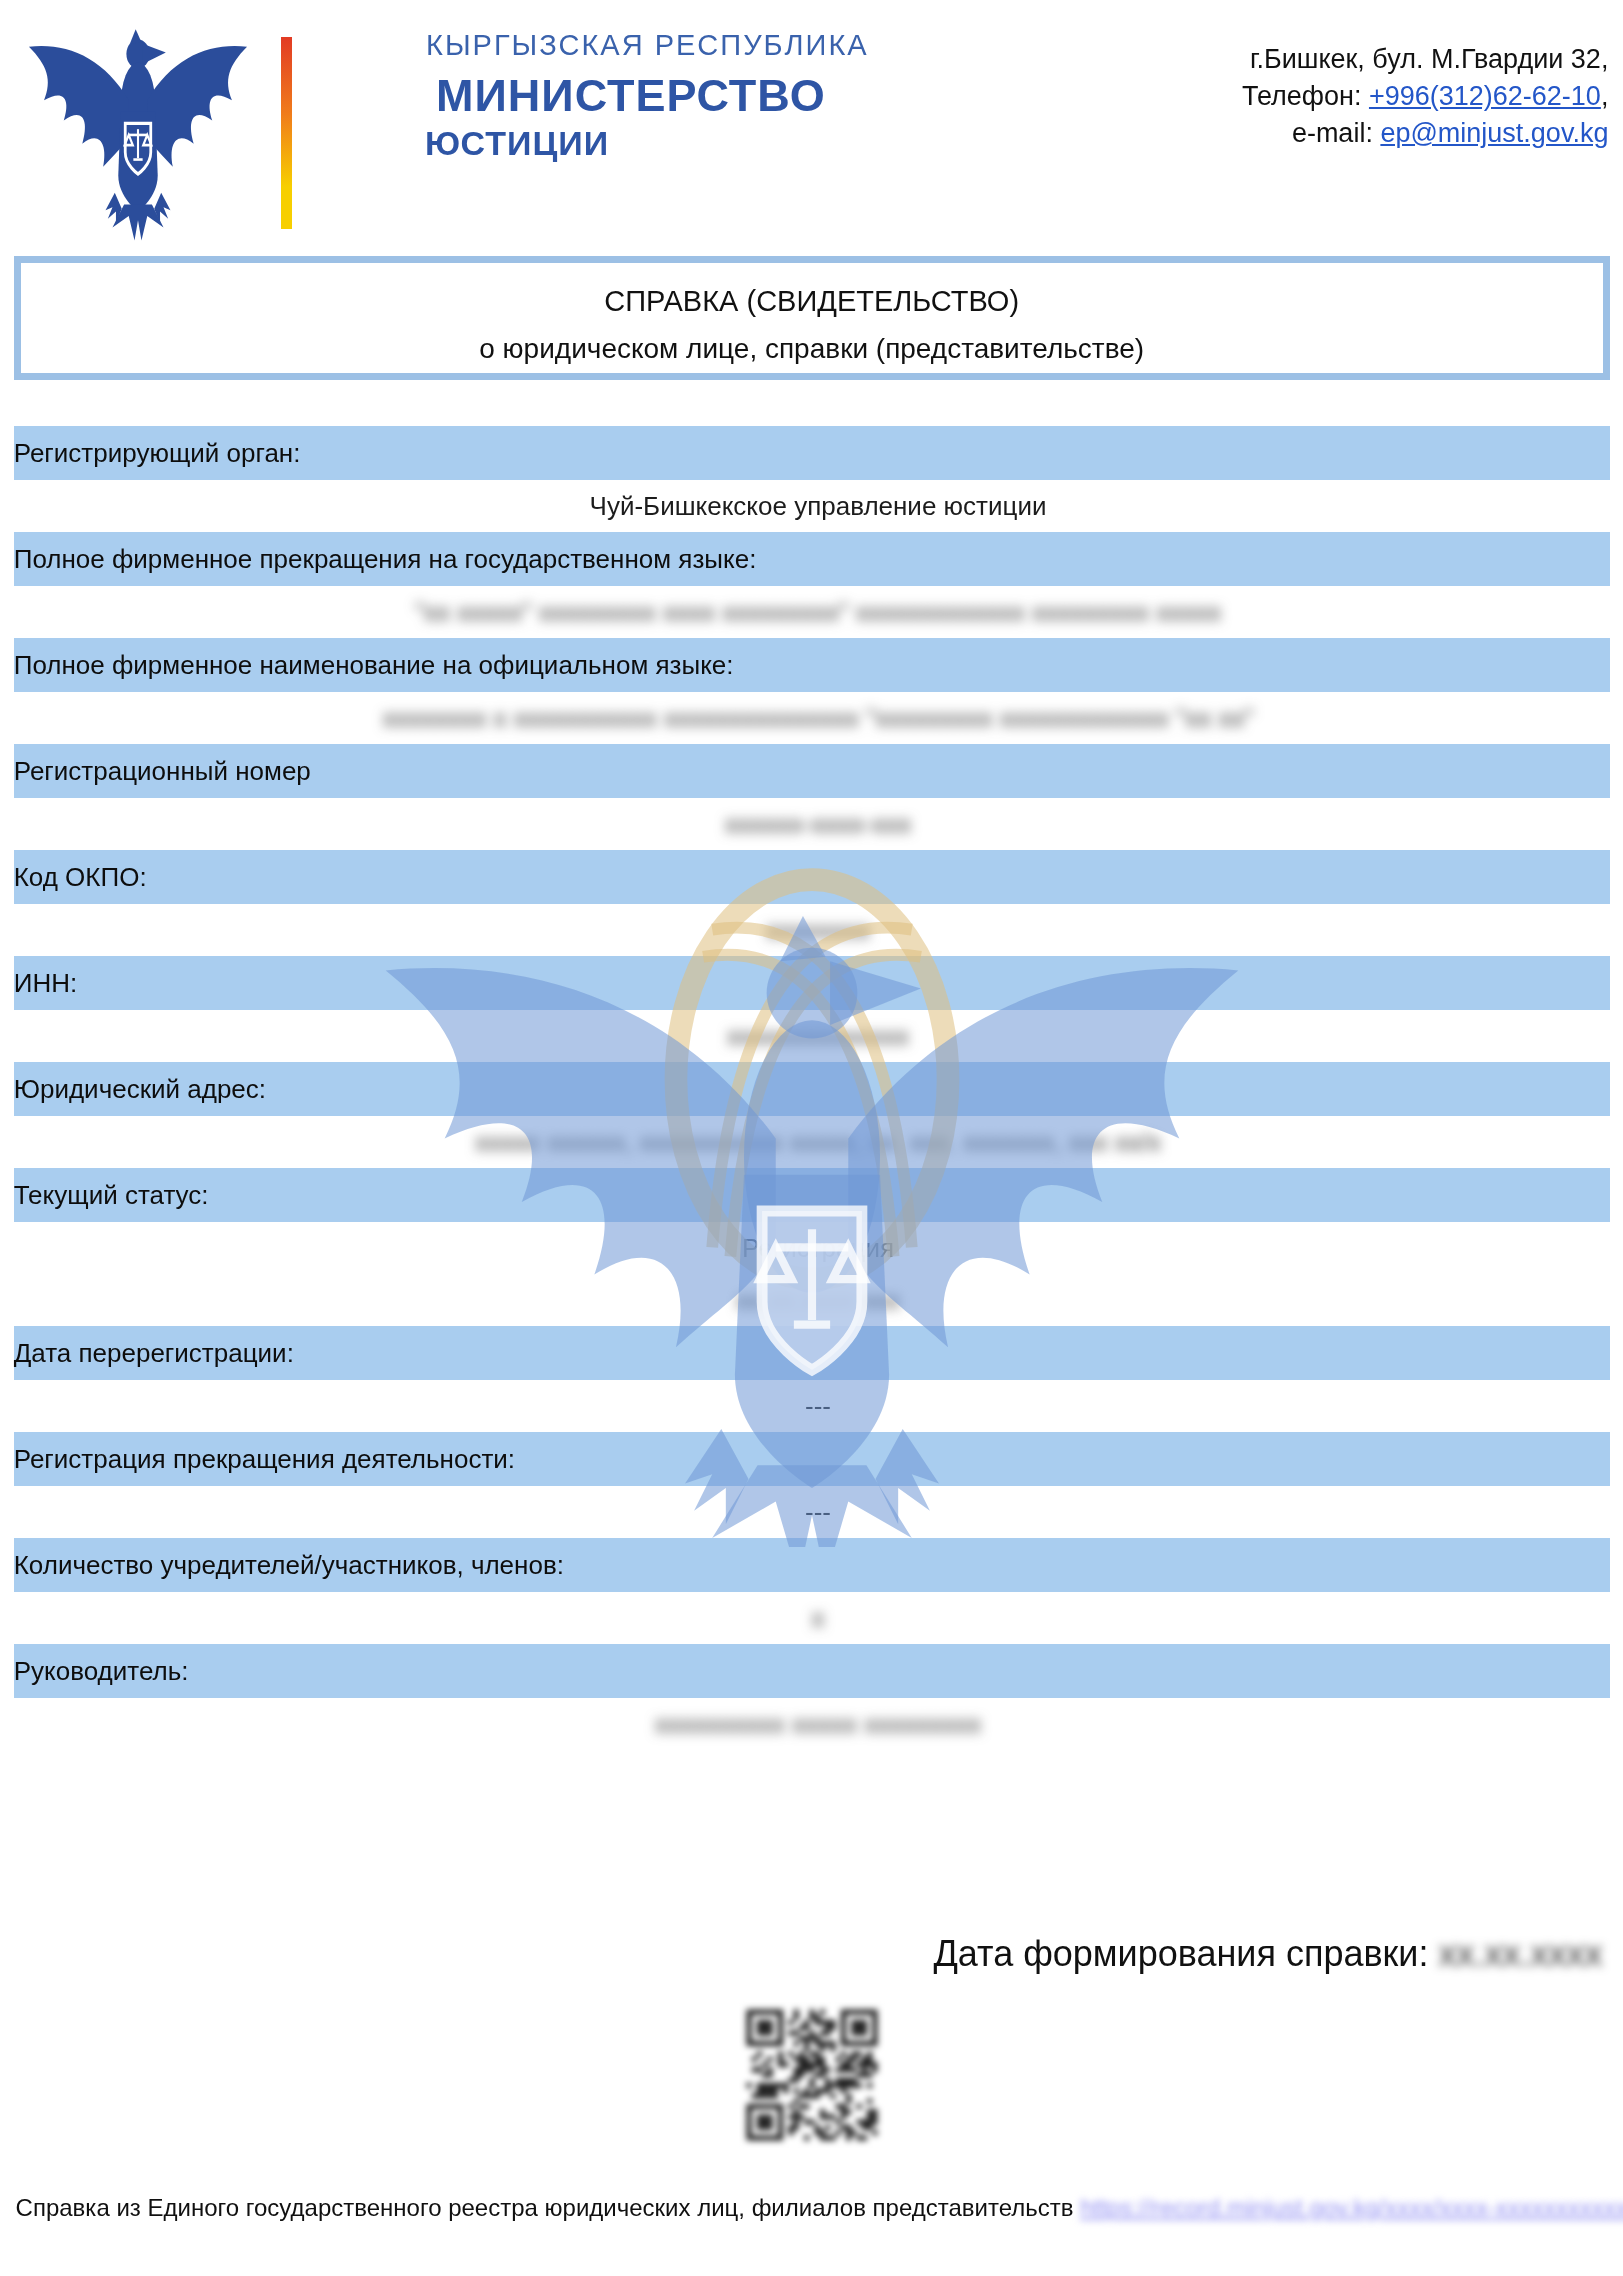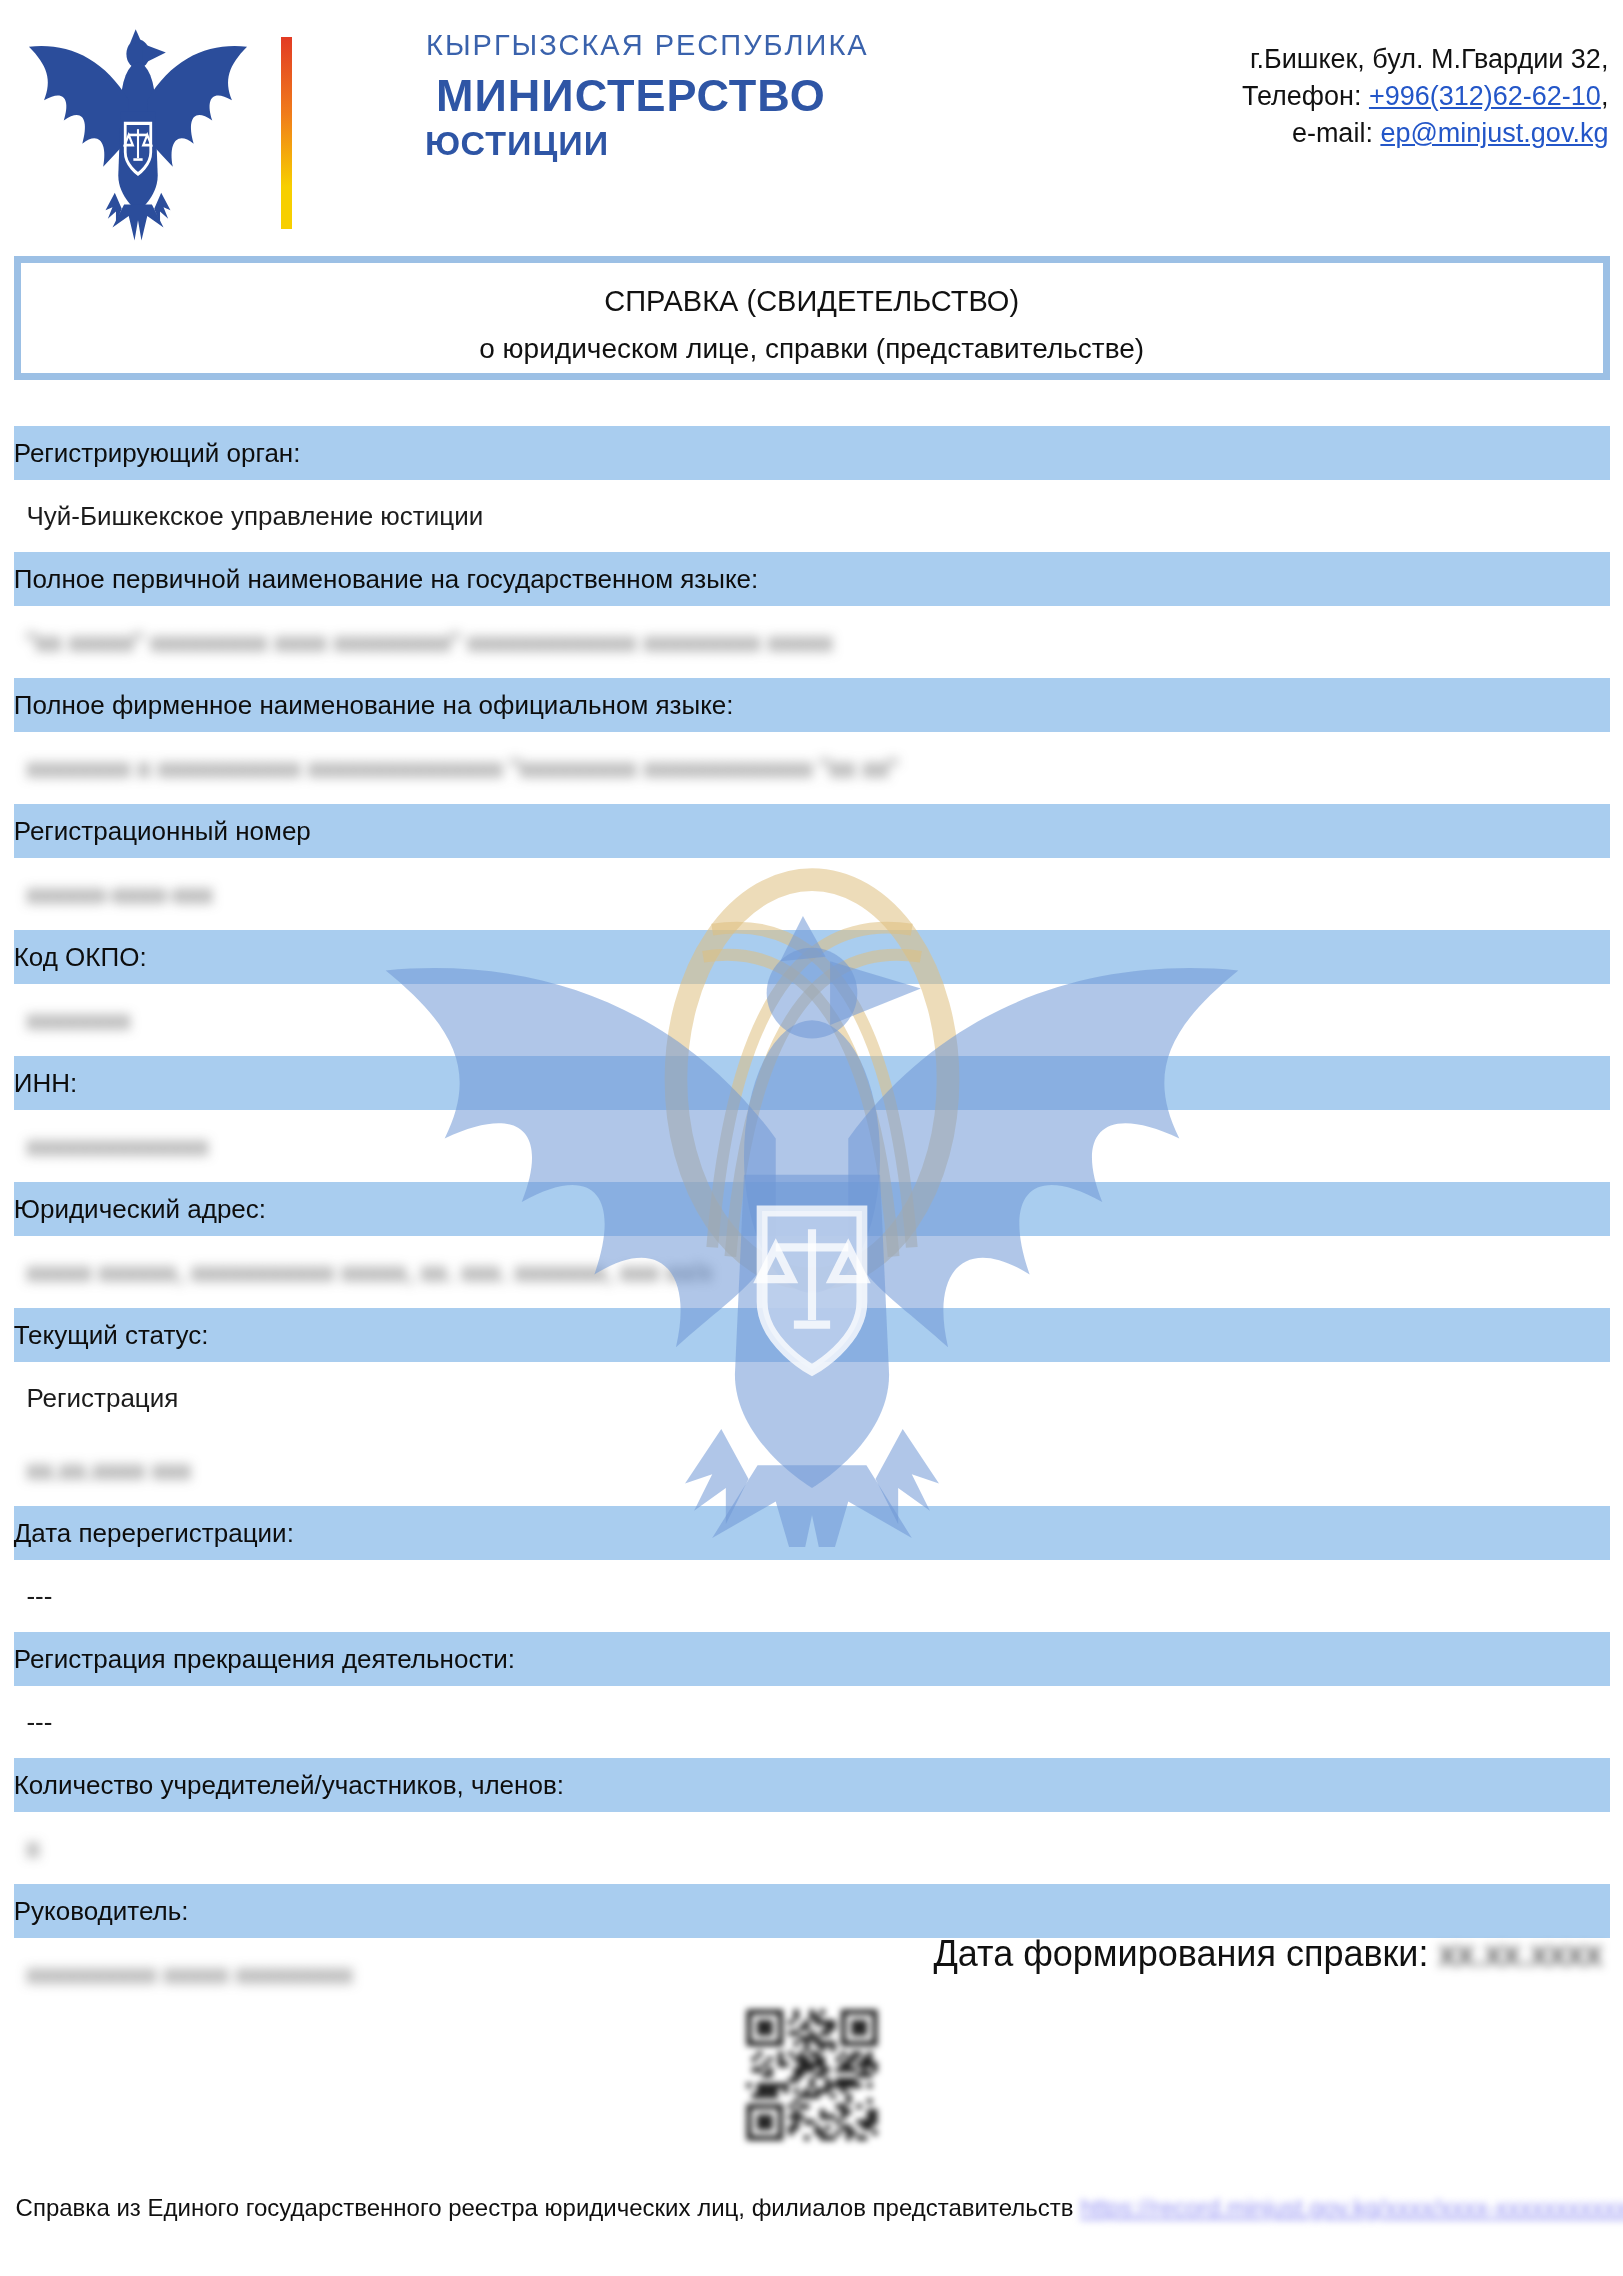--- a/index.html
+++ b/index.html
@@ -26,23 +26,24 @@
   
   .watermark{position:absolute;left:50%;top:866px;transform:translateX(-50%);z-index:2;pointer-events:none;}
   
   .rows{position:absolute;left:13.7px;top:426px;width:1596px;z-index:1;}
   .row-label{
     height:54px;background:#a9cdef;display:flex;align-items:center;
     padding-left:0;box-sizing:border-box;font-size:26px;color:#0d0d0d;
     position:relative;
   }
   .row-value{
-    height:72px;display:flex;align-items:center;background:#fff0;
+    height:52px;display:flex;align-items:center;background:#fff0;
     padding-left:12.7px;box-sizing:border-box;font-size:26px;color:#1c1c1c;
     position:relative;
+    justify-content:center;
   }
   .row-label .txt,.row-value .txt{position:relative;z-index:3;}
   .blurred{filter:blur(5.9px);color:#3a3a3a;}
   
   .formation{position:absolute;right:21.5px;top:1933px;font-size:36px;color:#111;z-index:3;}
   .formation .blur-date{filter:blur(4.9px);color:#333;}
   .qr{position:absolute;left:50%;top:1999px;transform:translateX(-50%);filter:blur(3.1px);z-index:3;}
   .footer{position:absolute;left:15.6px;top:2194px;font-size:24px;color:#101010;z-index:3;white-space:nowrap;}
   .footer a{color:#8f8df2;text-decoration:underline;filter:blur(3.9px);cursor:pointer;}
 </style>
@@ -129,21 +130,21 @@
       <div class="row-label">
         <span class="txt">Регистрирующий орган:</span>
       </div>
       <div class="row-value">
         <span class="txt">Чуй-Бишкекское управление юстиции</span>
       </div>
     </div>
 
     <div>
       <div class="row-label">
-        <span class="txt">Полное первичной наименование на государственном языке:</span>
+        <span class="txt">Полное фирменное прекращения на государственном языке:</span>
       </div>
       <div class="row-value">
         <span class="txt blurred">"xx xxxxx" xxxxxxxxx xxxx xxxxxxxxx" xxxxxxxxxxxxx xxxxxxxxx xxxxx</span>
       </div>
     </div>
 
     <div>
       <div class="row-label">
         <span class="txt">Полное фирменное наименование на официальном языке:</span>
       </div>

